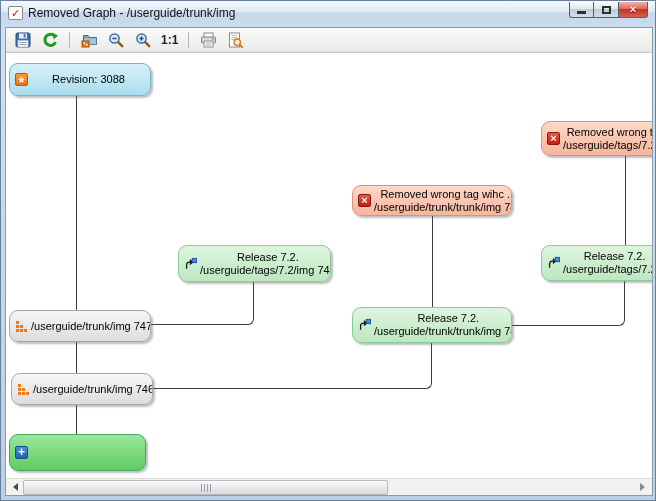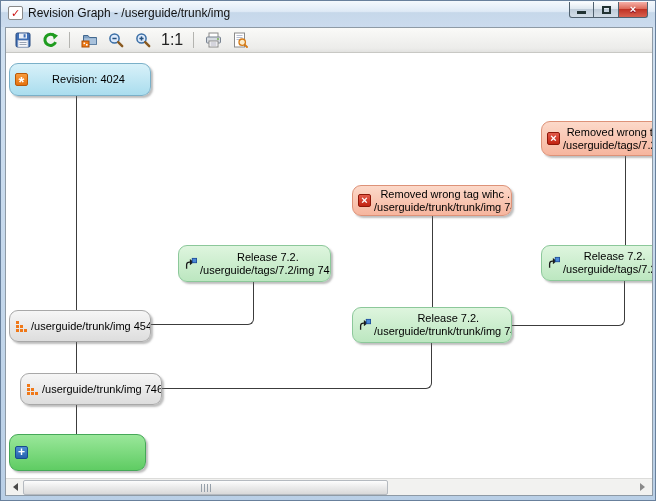--- a/index.html
+++ b/index.html
@@ -40,21 +40,21 @@
     position: absolute; left: 4px; top: 26px; width: 648px; height: 469px;
     border: 1px solid #8e9aa5; background: #fff;
   }
   .toolbar {
     height: 25px; background: linear-gradient(#fafaf8, #ececea 85%, #e2e2e0);
     border-bottom: 1px solid #c8c8c4;
     display: flex; align-items: center; padding-left: 6px; gap: 5px;
   }
   .tbtn { width: 22px; height: 21px; display: flex; align-items: center; justify-content: center; border-radius: 2px; }
   .tsep { width: 1px; height: 16px; background: #b4b4b0; margin: 0 3px; }
-  .ratio { font-size: 16px; font-weight: normal; color: #222; width: auto; padding: 0 2px; }
+  .ratio { font-size: 12px; font-weight: bold; color: #222; width: auto; padding: 0 2px; }
   
   .canvas { position: relative; width: 646px; height: 425px; background: #fff; overflow: hidden; }
   .edge { position: absolute; }
   .edge.v { border-left: 1px solid #3c3c3c; width: 1px; }
   .edge.elbow { border-right: 1px solid #3c3c3c; border-bottom: 1px solid #3c3c3c; border-bottom-right-radius: 6px; }
   .node {
     position: absolute; border-radius: 9px; border: 1px solid #999;
     box-shadow: 2px 2px 2px rgba(110,110,110,0.45);
     display: flex; align-items: center; padding: 1px 4px 1px 5px;
     font-size: 11px; color: #000; overflow: hidden; white-space: nowrap;
@@ -90,21 +90,21 @@
   }
   .grip { width: 1px; height: 8px; background: #96a0aa; }
 </style>
 </head>
 <body>
 
 <div class="window">
 
   <div class="titlebar">
     <div class="app-icon">✓</div>
-    <div class="title-text">Revision Graph - /userguide/trunk/img</div>
+    <div class="title-text">Removed Graph - /userguide/trunk/img</div>
     <div class="win-controls">
       <div class="win-btn min">
           <div class="glyph-min"></div>
         </div>
       <div class="win-btn max">
           <div class="glyph-max"></div>
         </div>
       <div class="win-btn close">
           <span class="glyph-close">×</span>
         </div>
@@ -186,21 +186,21 @@
       <div class="edge v" style="left:70px; top:352px; height:29px;"></div>
       <div class="edge elbow" style="left:145px; top:229px; width:103px; height:43px;"></div>
       <div class="edge v" style="left:426px; top:163px; height:91px;"></div>
       <div class="edge elbow" style="left:145px; top:290px; width:281px; height:46px;"></div>
       <div class="edge elbow" style="left:506px; top:228px; width:113px; height:45px;"></div>
       <div class="edge v" style="left:619px; top:103px; height:89px;"></div>
 
       <div class="node wc" style="left:3px; top:10px; width:142px; height:33px;">
         <span class="nicon ast">*</span>
         <div class="ntext">
-          <div>Revision: 4024</div>
+          <div>Revision: 3088</div>
         </div>
       </div>
 
       <div class="node del" style="left:535px; top:68px; width:125px; height:35px;">
         <span class="nicon x">×</span>
         <div class="ntext">
           <div>Removed wrong tru</div>
           <div>/userguide/tags/7.2/tr</div>
         </div>
       </div>
@@ -246,39 +246,39 @@
           <svg width="13" height="13" viewBox="0 0 13 13">
             <rect x="1" y="1" width="3" height="3" fill="#f07818"></rect>
             <rect x="1" y="5" width="3" height="3" fill="#f07818"></rect>
             <rect x="5" y="5" width="3" height="3" fill="#f07818"></rect>
             <rect x="1" y="9" width="3" height="3" fill="#f07818"></rect>
             <rect x="5" y="9" width="3" height="3" fill="#f07818"></rect>
             <rect x="9" y="9" width="3" height="3" fill="#f07818"></rect>
           </svg>
         </span>
         <div class="ntext">
-          <div>/userguide/trunk/img 454</div>
+          <div>/userguide/trunk/img 747</div>
         </div>
       </div>
 
       <div class="node tag" style="left:346px; top:254px; width:160px; height:36px;">
         <span class="nicon svg">
           <svg width="15" height="14" viewBox="0 0 15 14">
             <path d="M3 12.5 L3 8 Q3 4.8 6.5 4.8 L7.5 4.8" fill="none" stroke="#1c1c1c" stroke-width="1.5"></path>
             <path d="M6.8 1.3 L11.2 4.8 L6.8 8.3 Z" fill="#1c1c1c"></path>
             <rect x="9.5" y="0.5" width="5" height="5" fill="#4a88d8" stroke="#1a4a9a"></rect>
           </svg>
         </span>
         <div class="ntext">
           <div>Release 7.2.</div>
           <div>/userguide/trunk/trunk/img 747</div>
         </div>
       </div>
 
-      <div class="node trunk" style="left:14px; top:320px; width:142px; height:32px;">
+      <div class="node trunk" style="left:5px; top:320px; width:142px; height:32px;">
         <span class="nicon svg">
           <svg width="13" height="13" viewBox="0 0 13 13">
             <rect x="1" y="1" width="3" height="3" fill="#f07818"></rect>
             <rect x="1" y="5" width="3" height="3" fill="#f07818"></rect>
             <rect x="5" y="5" width="3" height="3" fill="#f07818"></rect>
             <rect x="1" y="9" width="3" height="3" fill="#f07818"></rect>
             <rect x="5" y="9" width="3" height="3" fill="#f07818"></rect>
             <rect x="9" y="9" width="3" height="3" fill="#f07818"></rect>
           </svg>
         </span>

